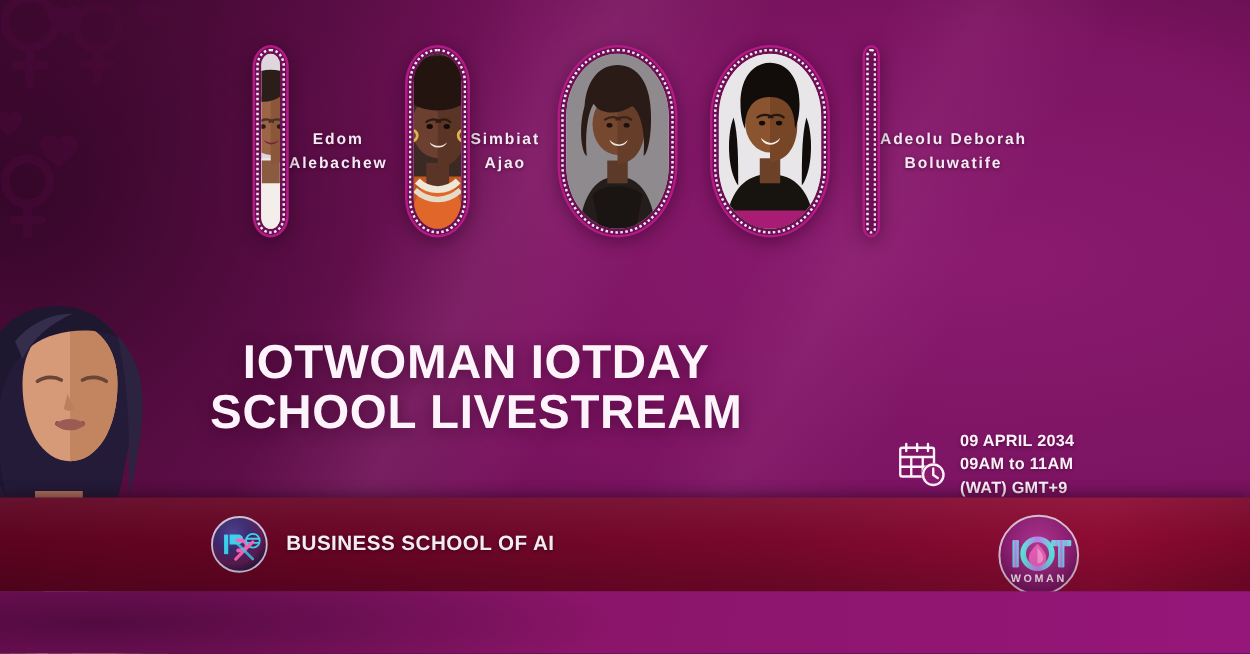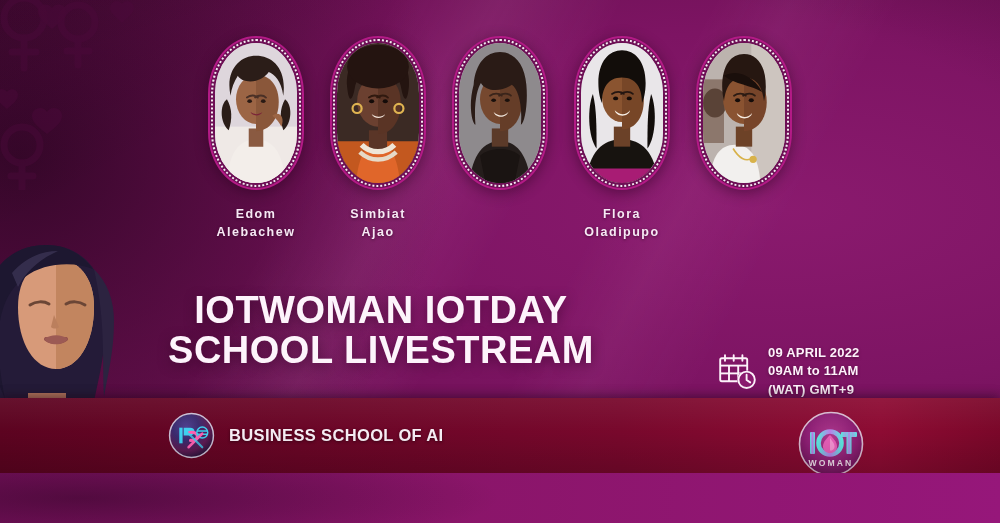--- a/index.html
+++ b/index.html
@@ -48,21 +48,21 @@
 
   
   .illus{ position:absolute; left:-6px; bottom:0; width:150px; height:280px; }
 
   
   .speakers{
     position:absolute; left:0; right:0; top:36px;
     display:flex; justify-content:center; align-items:flex-start;
     gap:14px;
   }
-  .speaker{ width:108px; display:flex; flex-direction:column; align-items:center; }
+  .speaker{ width:108px; display:flex; align-items:center; }
 
   .frame{
     position:relative;
     width:96px; height:154px;
     border-radius:48px / 58px;
     background:#6d0f55;
     border:2.5px solid #b31a86;
     padding:5px;
     box-shadow:0 3px 14px rgba(30,2,22,.45);
   }
@@ -99,21 +99,20 @@
   
   .title{
     position:absolute; left:0; width:762px; top:270px;
     text-align:center;
     color:#fdf4fb;
     font-size:38px;
     font-weight:700;
     line-height:1.06;
     letter-spacing:.5px;
     text-shadow:0 3px 12px rgba(45,3,33,.55);
-    margin-top:20px;
   }
   .title .ln{ display:block; }
 
   
   .datetime{
     position:absolute; left:718px; top:344px;
     display:flex; align-items:center; gap:10px;
   }
   .cal-icon{ width:40px; height:40px; flex:none; }
   .dt-text{
@@ -331,24 +330,20 @@
             <path d="M16 56c-6 14-6 46 4 60 0-24 0-44-4-60z" fill="#120d0a"></path>
             <path d="M80 56c6 14 6 46-4 60 0-24 0-44 4-60z" fill="#120d0a"></path>
             <path d="M37 56c4-3 10-3 13 0" stroke="#241611" stroke-width="2" fill="none" stroke-linecap="round"></path>
             <path d="M47 56c4-3 10-3 13 0" stroke="#241611" stroke-width="2" fill="none" stroke-linecap="round"></path>
             <ellipse cx="41" cy="61" rx="2.8" ry="2.1" fill="#120b08"></ellipse>
             <ellipse cx="56" cy="61" rx="2.8" ry="2.1" fill="#120b08"></ellipse>
             <path d="M40 74c6 6 12 6 17 0-2 8-15 8-17 0z" fill="#f7efe6"></path>
           </svg>
         </div>
       </div>
-      <div class="sp-name">
-        <span>Flora</span>
-        <span class="ln2">Oladipupo</span>
-      </div>
     </div>
 
     <div class="speaker">
       <div class="frame">
         <div class="photo">
           <svg viewBox="0 0 96 154" preserveAspectRatio="xMidYMid slice">
             <rect width="96" height="154" fill="#bcb3ae"></rect>
             <rect x="56" width="40" height="154" fill="#cdc5bf"></rect>
             <rect x="0" y="40" width="26" height="70" fill="#6d4f3f" opacity=".6"></rect>
             <ellipse cx="16" cy="66" rx="13" ry="16" fill="#4a3226" opacity=".75"></ellipse>
@@ -361,20 +356,24 @@
             <path d="M37 58c4-3 10-3 13 0" stroke="#2c1b13" stroke-width="2" fill="none" stroke-linecap="round"></path>
             <path d="M47 58c4-3 10-3 13 0" stroke="#2c1b13" stroke-width="2" fill="none" stroke-linecap="round"></path>
             <ellipse cx="41" cy="63" rx="2.8" ry="2.1" fill="#150c09"></ellipse>
             <ellipse cx="56" cy="63" rx="2.8" ry="2.1" fill="#150c09"></ellipse>
             <path d="M40 77c6 6 12 6 17 0-2 8-15 8-17 0z" fill="#f5eadf"></path>
             <path d="M36 116c6 10 14 16 22 10" stroke="#d8b24a" stroke-width="1.8" fill="none"></path>
             <circle cx="58" cy="128" r="4" fill="#d8b24a"></circle>
           </svg>
         </div>
       </div>
+      <div class="sp-name">
+        <span>Adeolu Deborah</span>
+        <span class="ln2">Boluwatife</span>
+      </div>
     </div>
 
   </div>
 
   <div class="title">
     <span class="ln">IOTWOMAN IOTDAY</span>
     <span class="ln">SCHOOL LIVESTREAM</span>
   </div>
 
   <div class="datetime">
@@ -386,21 +385,21 @@
         <path d="M2.2 21.4h27"></path>
         <path d="M7 3.2v5.6M15.7 3.2v5.6M24.4 3.2v5.6" stroke-linecap="round"></path>
       </g>
       <circle cx="28.6" cy="27.8" r="9.4" fill="#8a1a6e"></circle>
       <g fill="none" stroke="#fdf2fa" stroke-width="1.9">
         <circle cx="28.6" cy="27.8" r="8.2"></circle>
         <path d="M28.6 22.8v5.2l3.6 2.4" stroke-linecap="round" stroke-linejoin="round"></path>
       </g>
     </svg>
     <div class="dt-text">
-      <span>09 APRIL 2022</span>
+      <span>09 APRIL 2034</span>
       <span>09AM to 11AM</span>
       <span>(WAT) GMT+9</span>
     </div>
   </div>
 
   <div class="footer">
     <div class="brand">
       <svg class="bsa-logo" viewBox="0 0 48 48">
         <defs>
           <radialGradient id="bsaG" cx="38%" cy="32%" r="78%">

